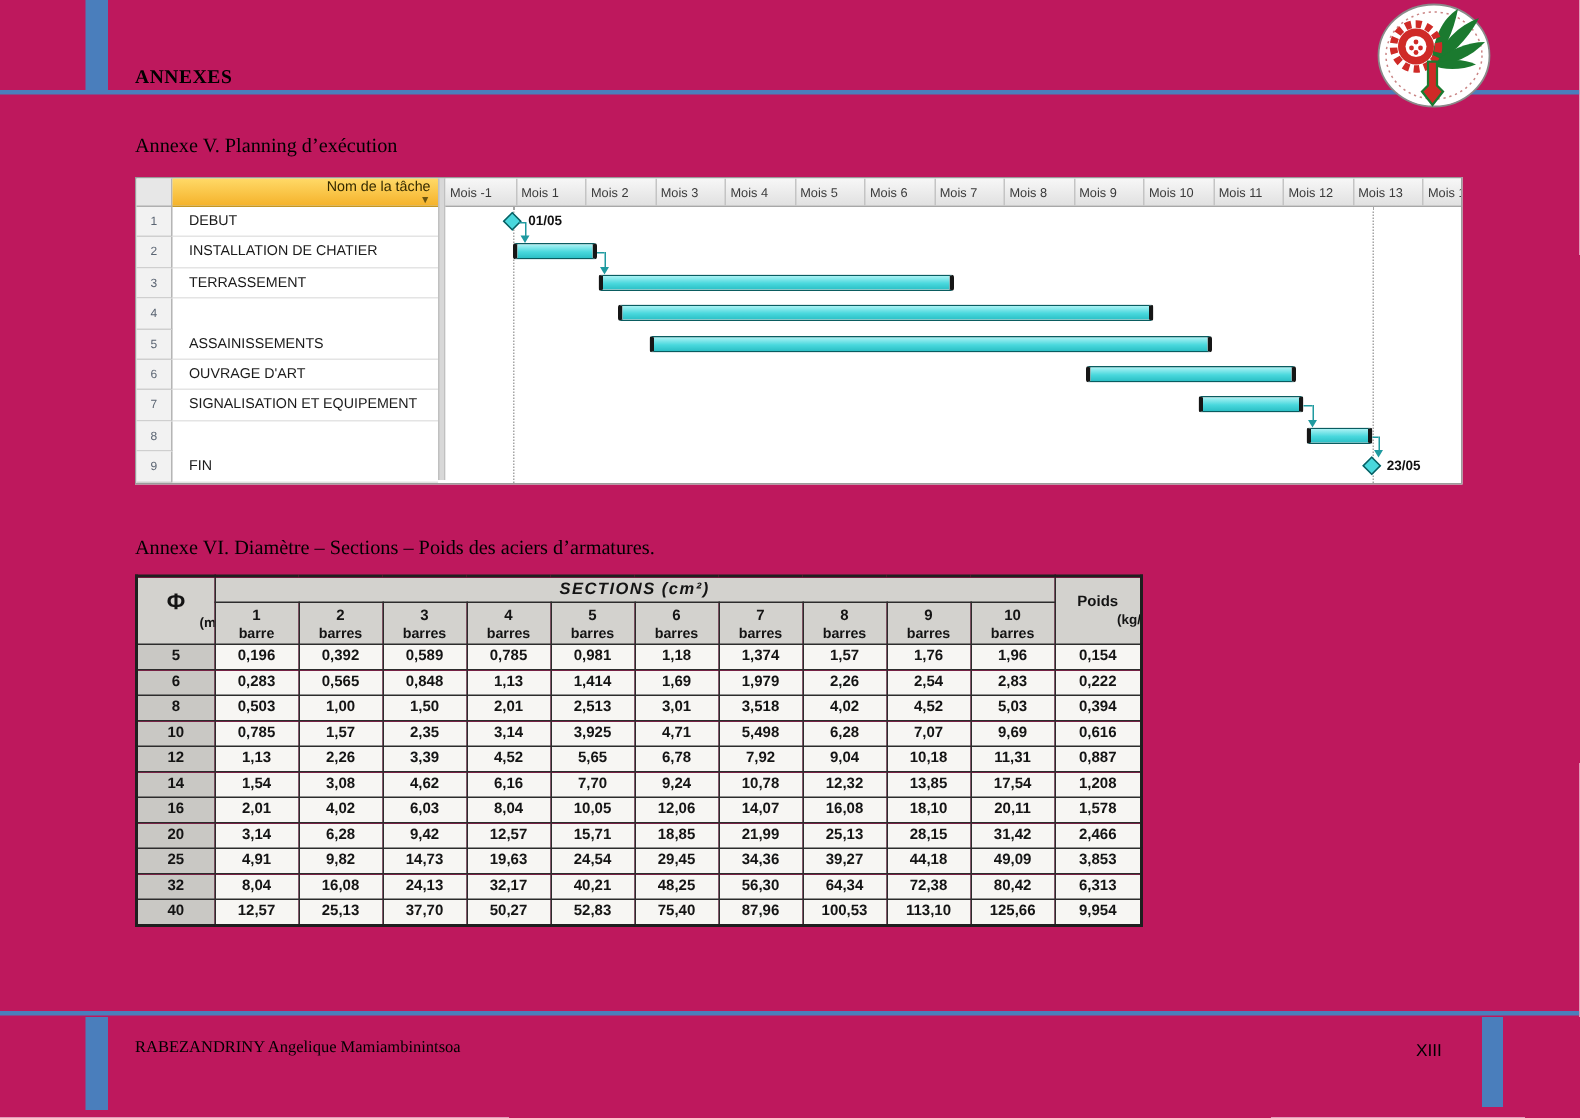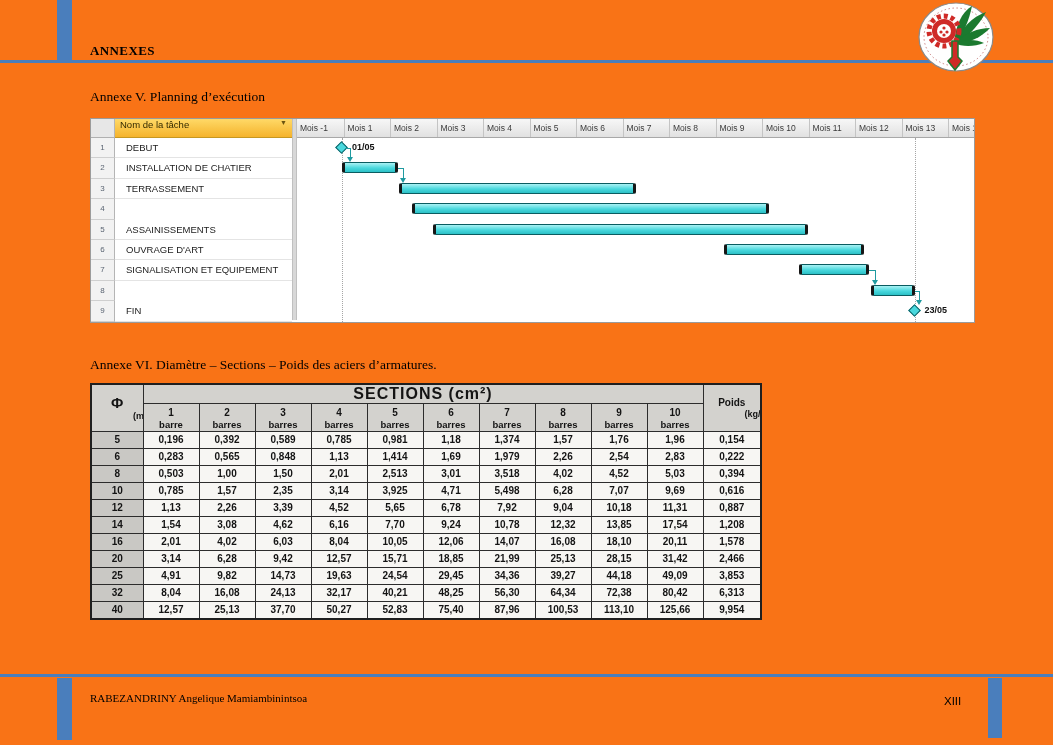--- a/index.html
+++ b/index.html
@@ -1,16 +1,16 @@
 <!DOCTYPE html>
 <html><head>
 <meta charset="utf-8">
 <style>
   html,body{margin:0;padding:0;background:#ffffff;}
-  .page{position:relative;width:1053px;height:745px;background:#f97316;overflow:hidden;
+  .page{position:relative;width:1053px;height:745px;background:#be185d;overflow:hidden;
         font-family:"Liberation Serif",serif;color:#000;}
 
   
   .accent-vbar{position:absolute;background:#4a7ebc;}
   #bar-top-left{left:57px;top:0;width:15px;height:61px;}
   #bar-bot-left{left:57px;top:678px;width:15px;height:62px;}
   #bar-bot-right{left:988px;top:678px;width:14px;height:60px;}
   .hline{position:absolute;left:0;width:1053px;height:3px;background:#4a7ebc;}
   .hline-top{top:60px;}
   .hline-bottom{top:674px;}
@@ -22,22 +22,22 @@
   .annexe-title{position:absolute;left:90px;font-size:13.5px;}
   #title-v{top:89px;}
   #title-vi{top:357px;}
 
   
   #gantt{position:absolute;left:90px;top:118px;width:883px;height:203px;border:1px solid #9b9b9b;
          background:#fff;font-family:"Liberation Sans",sans-serif;}
   #gantt div{position:absolute;box-sizing:border-box;}
   .g-corner{left:0;top:0;width:24px;height:19px;background:#e7e7e7;border-right:1px solid #b5b5b5;border-bottom:1px solid #b0b0b0;}
   .g-namehead{left:24px;top:0;width:177px;height:19px;background:linear-gradient(#ffd967,#f5b32c);
-              border-bottom:1px solid #c59722;display:flex;align-items:flex-start;padding:0 5px;
-              font-size:9.5px;color:#332a00;}
+              border-bottom:1px solid #c59722;display:flex;align-items:flex-end;padding:0 5px;
+              font-size:9.5px;color:#332a00;flex-direction:column;}
   .g-namehead .flabel{flex:1;}
   .g-namehead .farrow{font-size:7px;color:#6b5410;}
   .g-split{left:201px;top:0;width:5px;height:201px;background:#d8d8d8;border-left:1px solid #c0c0c0;border-right:1px solid #c0c0c0;}
   .g-tlhead{left:206px;top:0;width:677px;height:19px;background:linear-gradient(#f7f7f7,#e1e1e1);
             border-bottom:1px solid #a8a8a8;overflow:hidden;}
   .g-tlcell{top:0;width:47px;height:19px;border-left:1px solid #c4c4c4;padding:0 0 0 3px;
             font-size:8.5px;line-height:18px;color:#3a3a3a;white-space:nowrap;}
   .g-numcell{left:0;width:24px;background:#f2f2f2;border-right:1px solid #b5b5b5;border-bottom:1px solid #cfcfcf;
              font-size:8px;color:#5a6472;text-align:center;line-height:20px;}
   .g-namecell{left:24px;width:177px;border-bottom:1px solid #e4e4e4;font-size:9.5px;color:#1b1b1b;
@@ -55,21 +55,21 @@
   
   #steel{position:absolute;left:90px;top:383px;}
   #steel table{border-collapse:collapse;table-layout:fixed;width:670px;border:2px solid #1f1f1f;
                font-family:"Liberation Sans",sans-serif;font-weight:bold;color:#141414;}
   #steel th,#steel td{border:1px solid #2c2c2c;text-align:center;padding:0;overflow:hidden;}
   #steel thead th{background:#d3d2ce;}
   #steel td{background:#f7f6f3;font-size:10px;height:16px;line-height:16px;}
   #steel td.dia{background:#c9c8c4;}
   .phi-sym{font-size:15px;line-height:16px;}
   .phi-unit{font-size:9px;line-height:10px;padding-left:41px;}
-  .sections-h{font-size:16px;letter-spacing:1px;height:16px;}
+  .sections-h{font-size:11px;letter-spacing:1px;height:16px;font-style:italic;}
   .sub-num{font-size:10px;line-height:13px;}
   .sub-unit{font-size:9.5px;line-height:11px;}
   .poids-l{font-size:10px;line-height:12px;}
 </style>
 </head>
 <body>
 
 <div class="page">
 
   <div class="accent-vbar" id="bar-top-left"></div>

